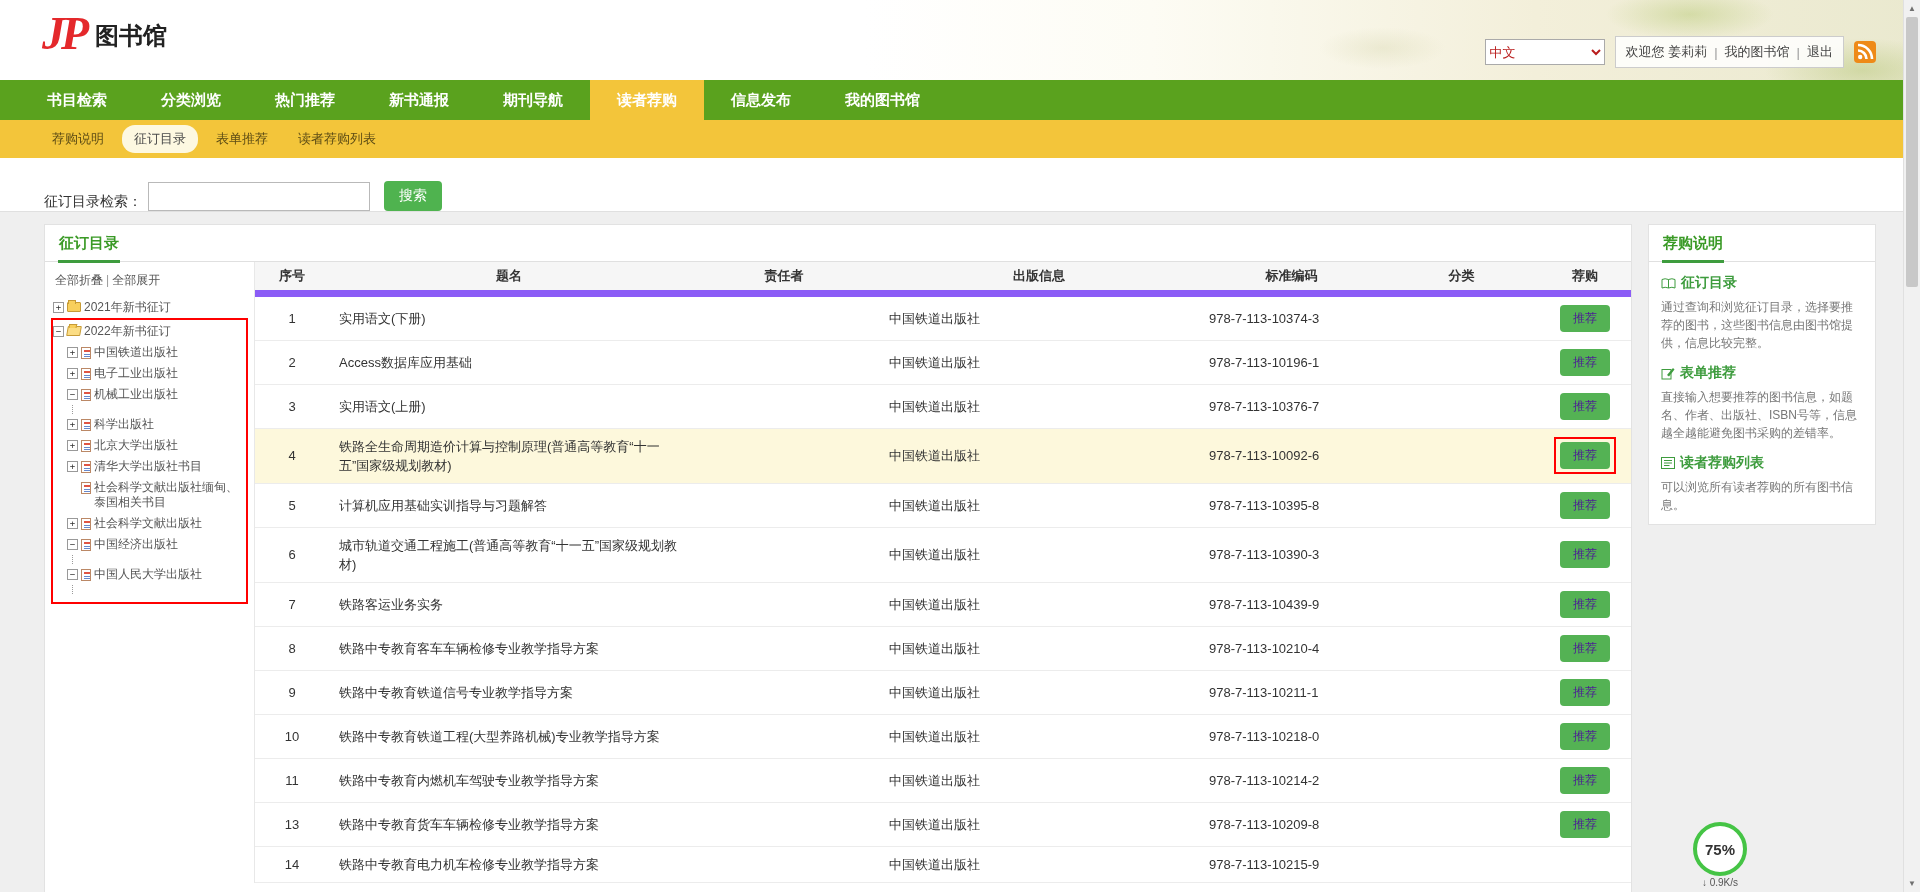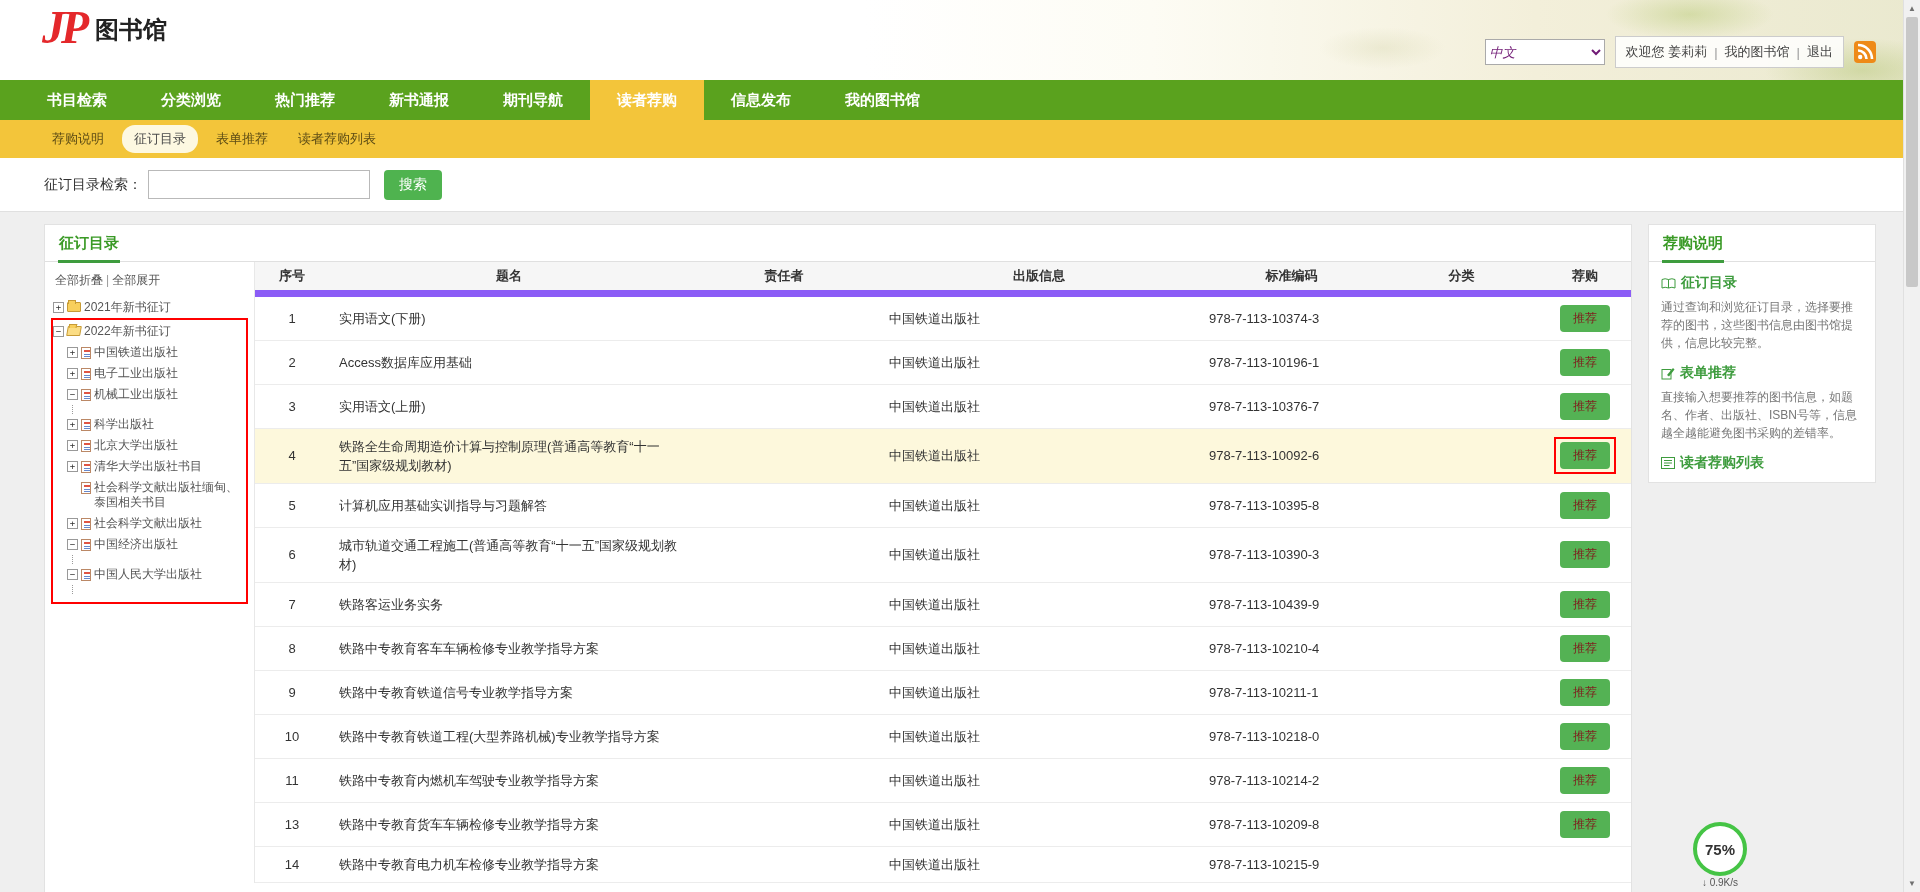--- a/index.html
+++ b/index.html
@@ -11,29 +11,29 @@
 
   
   .header{
     height:80px; position:relative;
     background:
       radial-gradient(120px 36px at 88% 18%, rgba(150,180,60,.30), transparent 70%),
       radial-gradient(140px 46px at 97% 88%, rgba(140,170,50,.28), transparent 70%),
       radial-gradient(90px 30px at 72% 60%, rgba(200,200,150,.25), transparent 70%),
       linear-gradient(90deg, #ffffff 0 45%, #fdfcf4 60%, #f3efda 80%, #eae9cf 100%);
   }
-  .logo-wrap{ position:absolute; left:42px; top:6px; display:flex; align-items:flex-end; gap:10px; }
+  .logo-wrap{ position:absolute; left:42px; top:12px; display:flex; align-items:flex-end; gap:10px; }
   .logo-jp{
     font-family:"Liberation Serif","DejaVu Serif",serif;
     font-style:italic; font-weight:bold; font-size:46px; line-height:44px;
     color:#E4282B; letter-spacing:-4px;
   }
   .site-name{ font-size:24px; font-weight:600; color:#222; padding-bottom:4px; }
   .header-controls{ position:absolute; right:44px; bottom:12px; display:flex; align-items:center; gap:10px; }
-  .lang-select{ width:120px; height:26px; border:1px solid #aaa; font-size:13px; color:#701a75; background:#fff;font-style:italic; }
+  .lang-select{ width:120px; height:26px; border:1px solid #aaa; font-size:13px; color:#b91c1c; background:#fff; }
   .welcome-box{
     height:32px; border:1px solid #ccc; background:rgba(255,255,255,.85);
     display:flex; align-items:center; gap:7px; padding:0 10px; font-size:13px; color:#444;
   }
   .welcome-box a{ color:#444; text-decoration:none; }
   .w-sep{ color:#999; }
   .rss{ width:22px; height:22px; display:block; }
 
   
   .main-nav{ height:40px; background:#5AA21E; display:flex; padding-left:20px; }
@@ -42,21 +42,21 @@
     font-weight:bold; text-decoration:none; cursor:pointer;
   }
   .nav-item.active{ background:#F3C53A; }
 
   
   .sub-nav{ height:38px; background:#F3C53A; display:flex; align-items:center; padding-left:40px; gap:6px; }
   .subnav-item{ font-size:13px; color:#5E4D15; text-decoration:none; padding:5px 12px; cursor:pointer; }
   .subnav-item.active{ background:#FDF8E1; border-radius:13px; color:#4a4a4a; }
 
   
-  .search-band{ height:54px; background:#fff; border-bottom:1px solid #e0e0e0; display:flex; align-items:center; padding-left:44px; }
+  .search-band{ height:54px; background:#fff; border-bottom:1px solid #e0e0e0; display:flex; align-items:flex-end; padding-left:44px; }
   .search-label{ font-size:14px; color:#333; }
   .search-input{ width:222px; height:29px; border:1px solid #b9b9b9; margin-left:6px; padding:0 6px; font-size:13px; }
   .search-btn{ margin-left:14px; width:58px; height:30px; background:#4FB34F; border:none; color:#fff; font-size:14px; border-radius:4px; cursor:pointer; }
 
   
   .content{ margin:12px 44px 0 44px; display:flex; gap:16px; align-items:flex-start; }
   .panel{ background:#fff; border:1px solid #e2e2e2; }
   .main-panel{ flex:1; min-height:700px; }
   .panel-title{
     position:relative; padding:9px 14px 8px; font-size:15px; font-weight:bold; color:#3A9A26;
@@ -92,21 +92,21 @@
   .book-table th{
     background:#F6F6F6; border-bottom:7px solid #8b5cf6; height:31px; font-size:13px; font-weight:bold;
     color:#333; text-align:center;
   }
   .book-table td{ border-bottom:1px solid #ECECEC; padding:8px 10px; line-height:19px; vertical-align:middle; }
   .c-no{ text-align:center; }
   .c-isbn,.c-pub,.c-title{ text-align:left; }
   .c-rec{ text-align:center; padding:5px 4px; }
   tr.hl td{ background:#FDF8DC; }
   .rec-btn{
-    display:inline-block; padding:4px 13px; background:#54B254; color:#7f1d1d; font-size:12px;
+    display:inline-block; padding:4px 13px; background:#54B254; color:#4c1d95; font-size:12px;
     border-radius:4px; text-decoration:none; cursor:pointer;
   }
   .ann-wrap{ display:inline-block; border:2px solid #FF0000; padding:3px 4px; }
 
   
   .sidebar{ width:228px; flex:none; padding-bottom:10px; }
   .sb-section{ padding:12px 12px 0 12px; }
   .sb-sec-title{ display:flex; align-items:center; gap:5px; color:#3E9C3E; font-size:14px; font-weight:bold; cursor:pointer; }
   .sb-sec-desc{ font-size:12px; color:#777; line-height:18px; margin-top:6px; }
   .ico{ display:inline-flex; }
@@ -436,20 +436,21 @@
             <span class="ico">
               <svg width="14" height="12" viewBox="0 0 14 12">
                 <rect x="0.5" y="0.5" width="13" height="11" fill="#fff" stroke="#3E9C3E"></rect>
                 <line x1="3" y1="3.5" x2="11" y2="3.5" stroke="#3E9C3E"></line>
                 <line x1="3" y1="6" x2="11" y2="6" stroke="#3E9C3E"></line>
                 <line x1="3" y1="8.5" x2="8.5" y2="8.5" stroke="#3E9C3E"></line>
               </svg>
             </span>
             <span>读者荐购列表</span>
           </div>
+          <div class="sb-sec-desc">可以浏览所有读者荐购的所有图书信息。</div>
         </div>
       </div>
   </div>
 
 </div>
 
 <div class="dl-widget">
   <div class="dl-circle">75%</div>
   <div class="dl-speed"><span>↓</span> <span>0.9K/s</span></div>
 </div>

